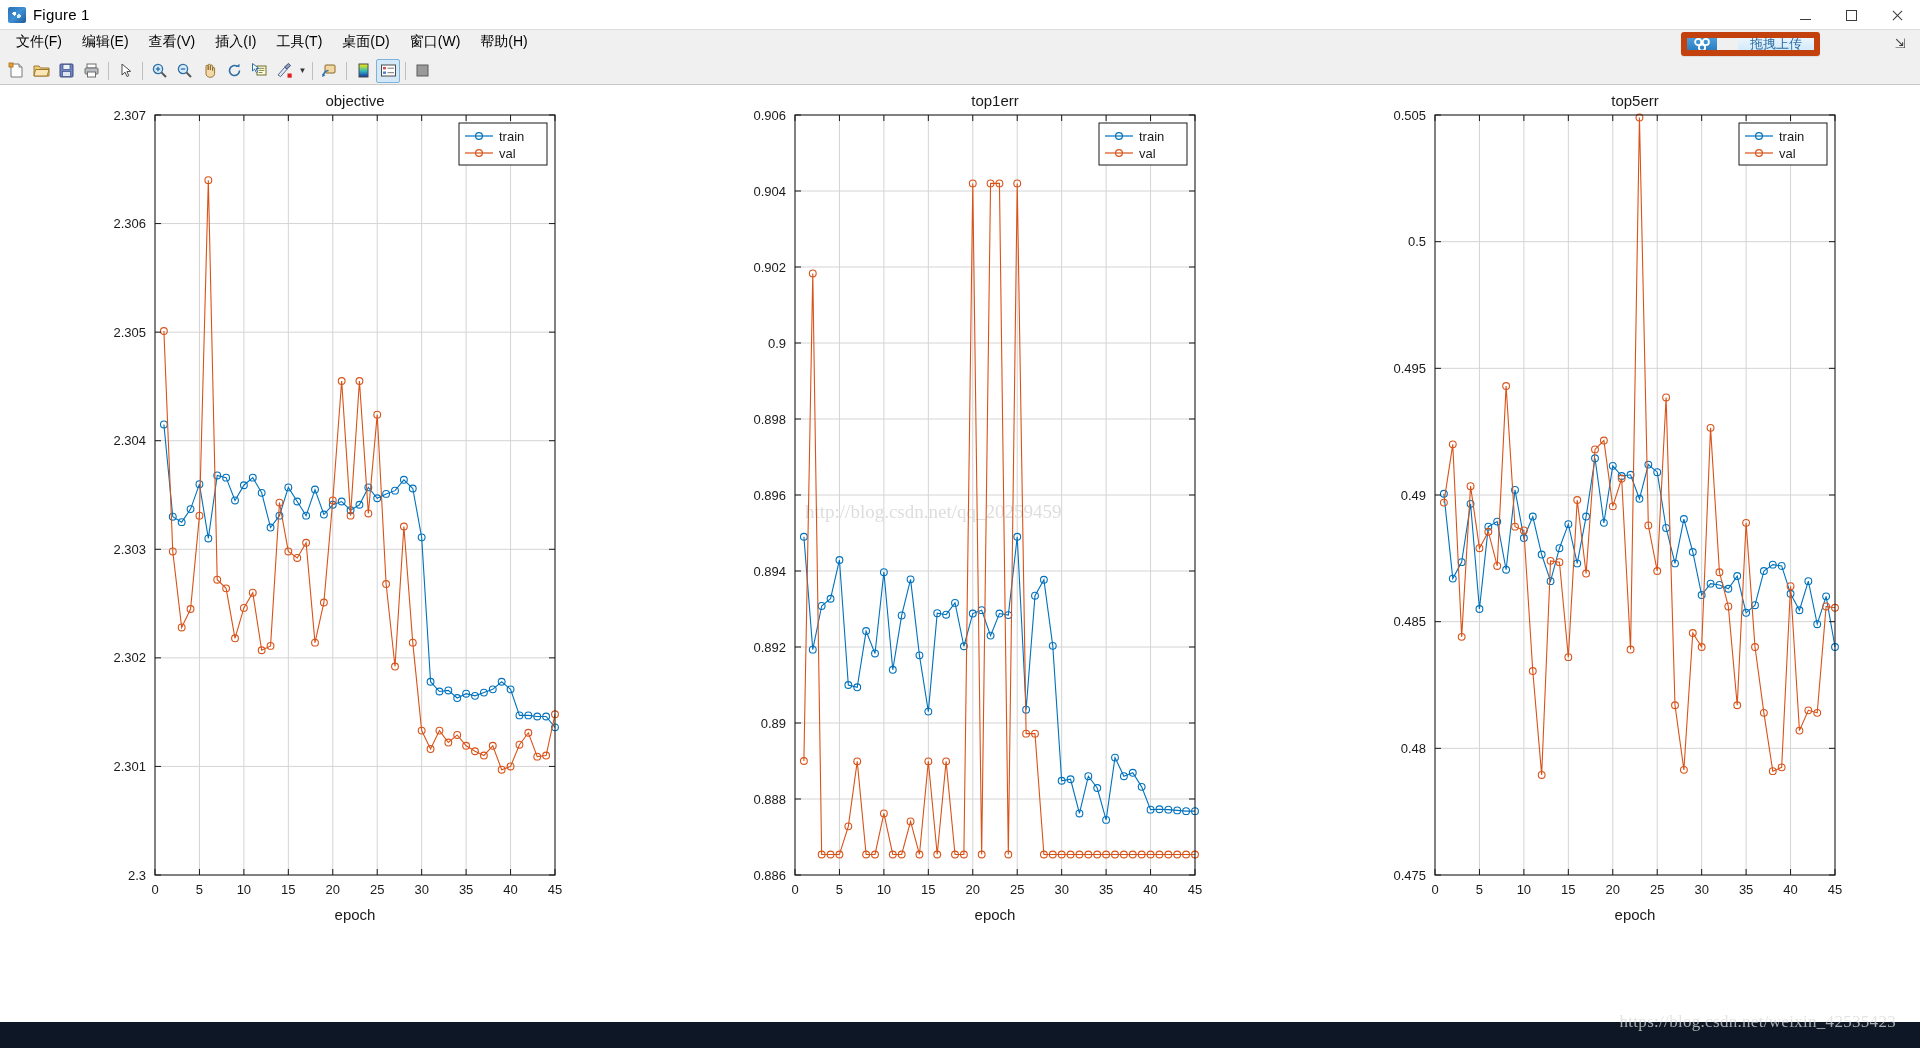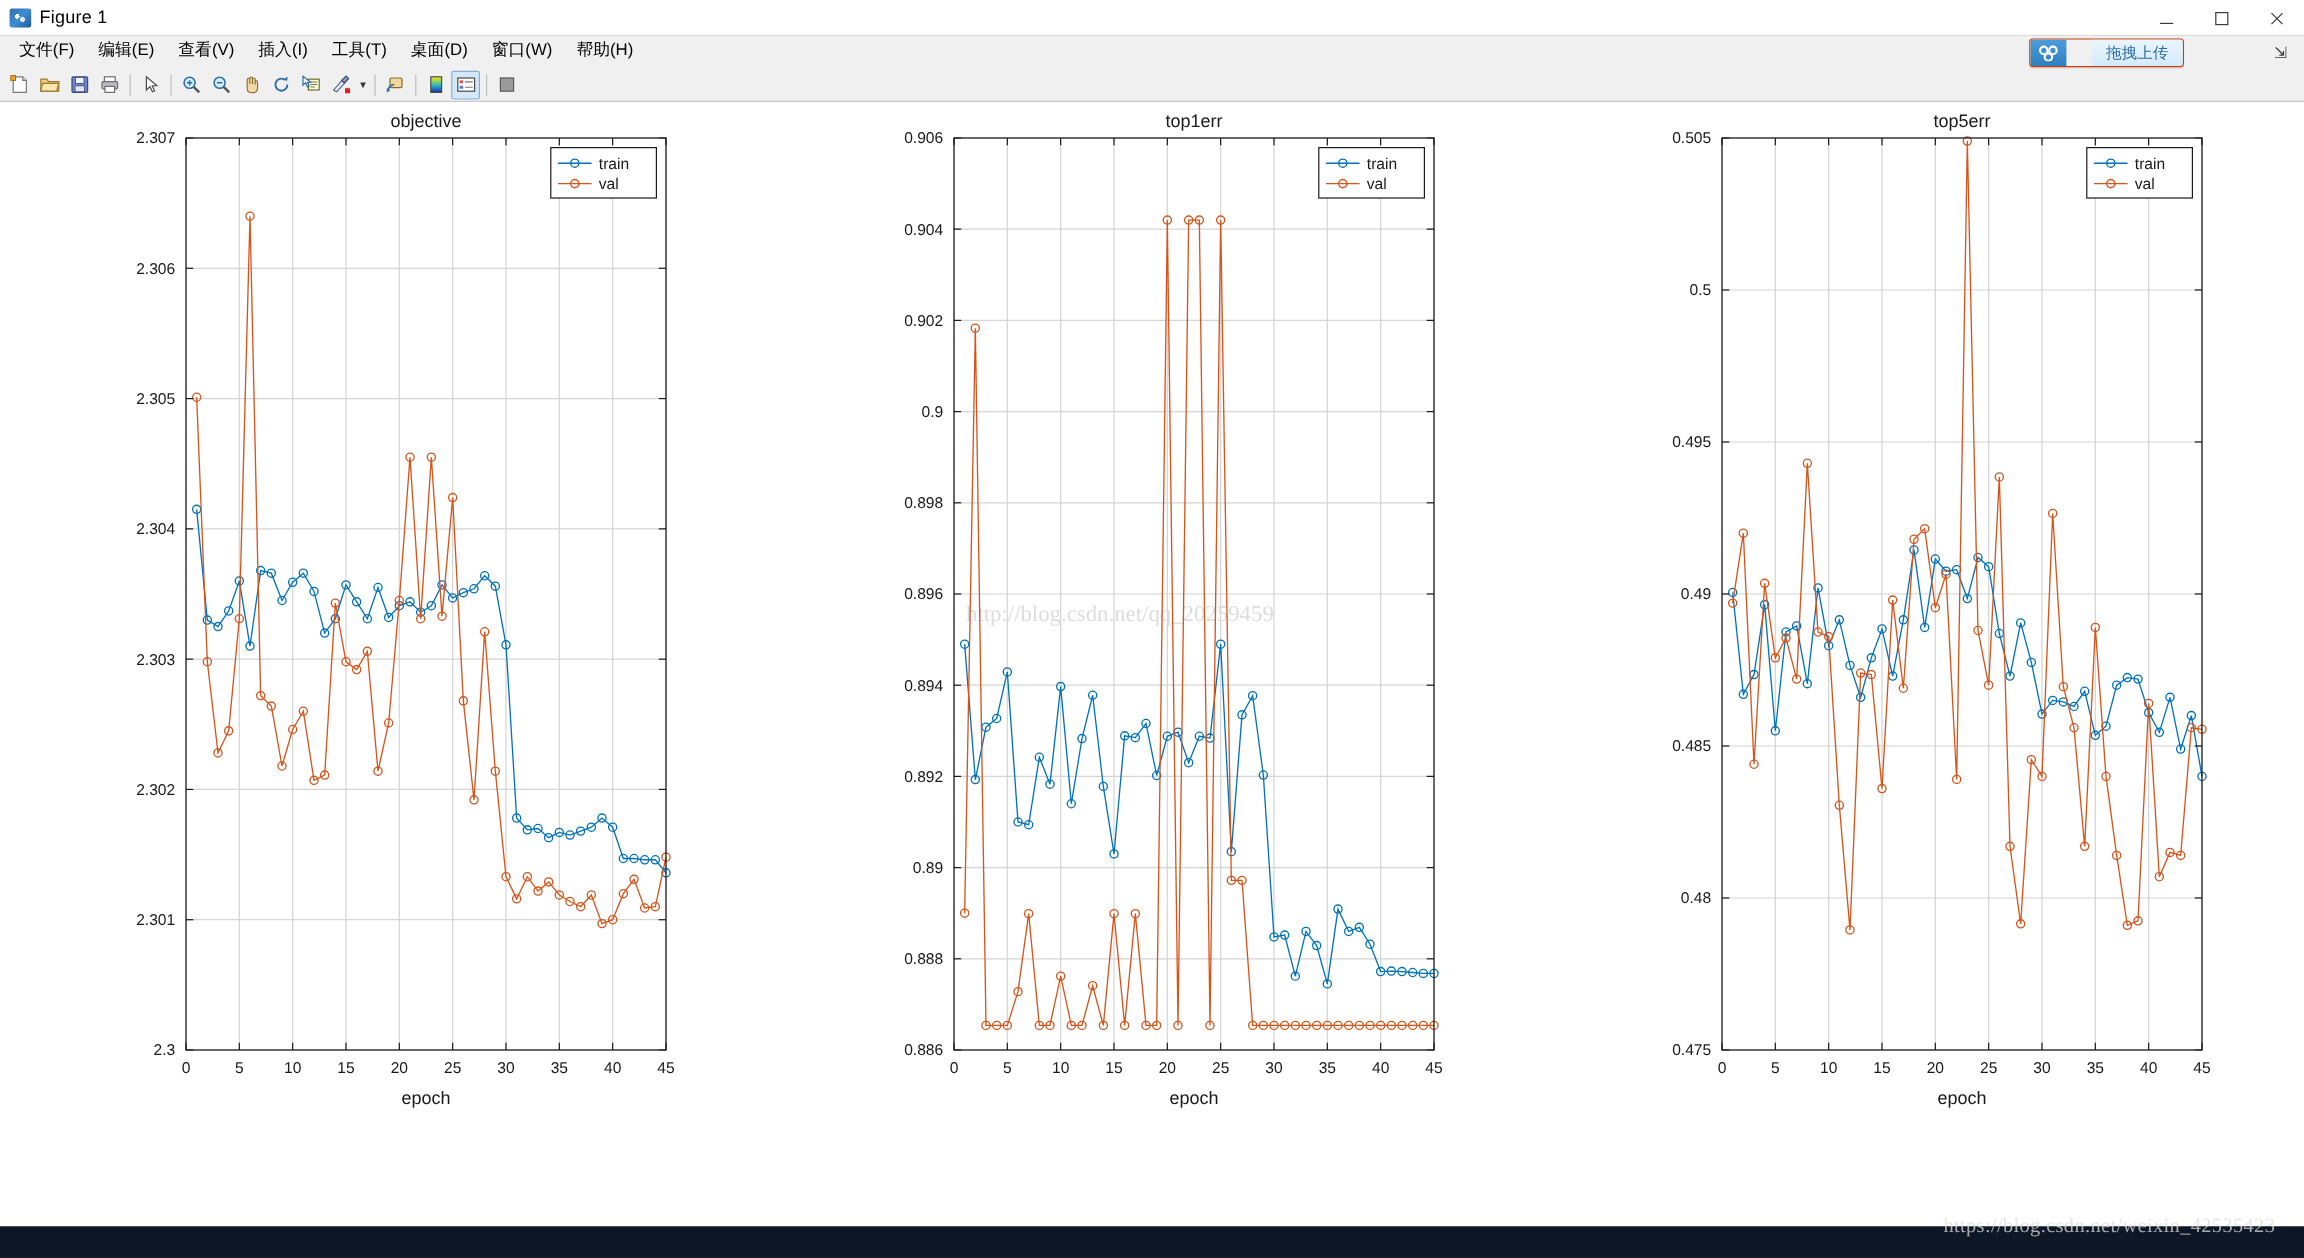--- a/index.html
+++ b/index.html
@@ -68,21 +68,21 @@
     position: relative;
   }
   .menu-item {
     padding: 3px 10px; font-size: 14px; color: #000;
     cursor: default; white-space: nowrap;
   }
 
   #upload-widget {
     position: absolute; right: 100px; top: 2px;
     height: 24px; display: flex; align-items: stretch;
-    border: 1px solid #c2410c;
+    border: 6px solid #c2410c;
     border-radius: 3px;
     overflow: hidden;
     box-shadow: 0 1px 1px rgba(0,0,0,.08);
     gap: 21px;
   }
   #upload-icon-box {
     width: 30px;
     background: linear-gradient(#4a9ddb, #2f7fc0);
     display: flex; align-items: center; justify-content: center;
   }

